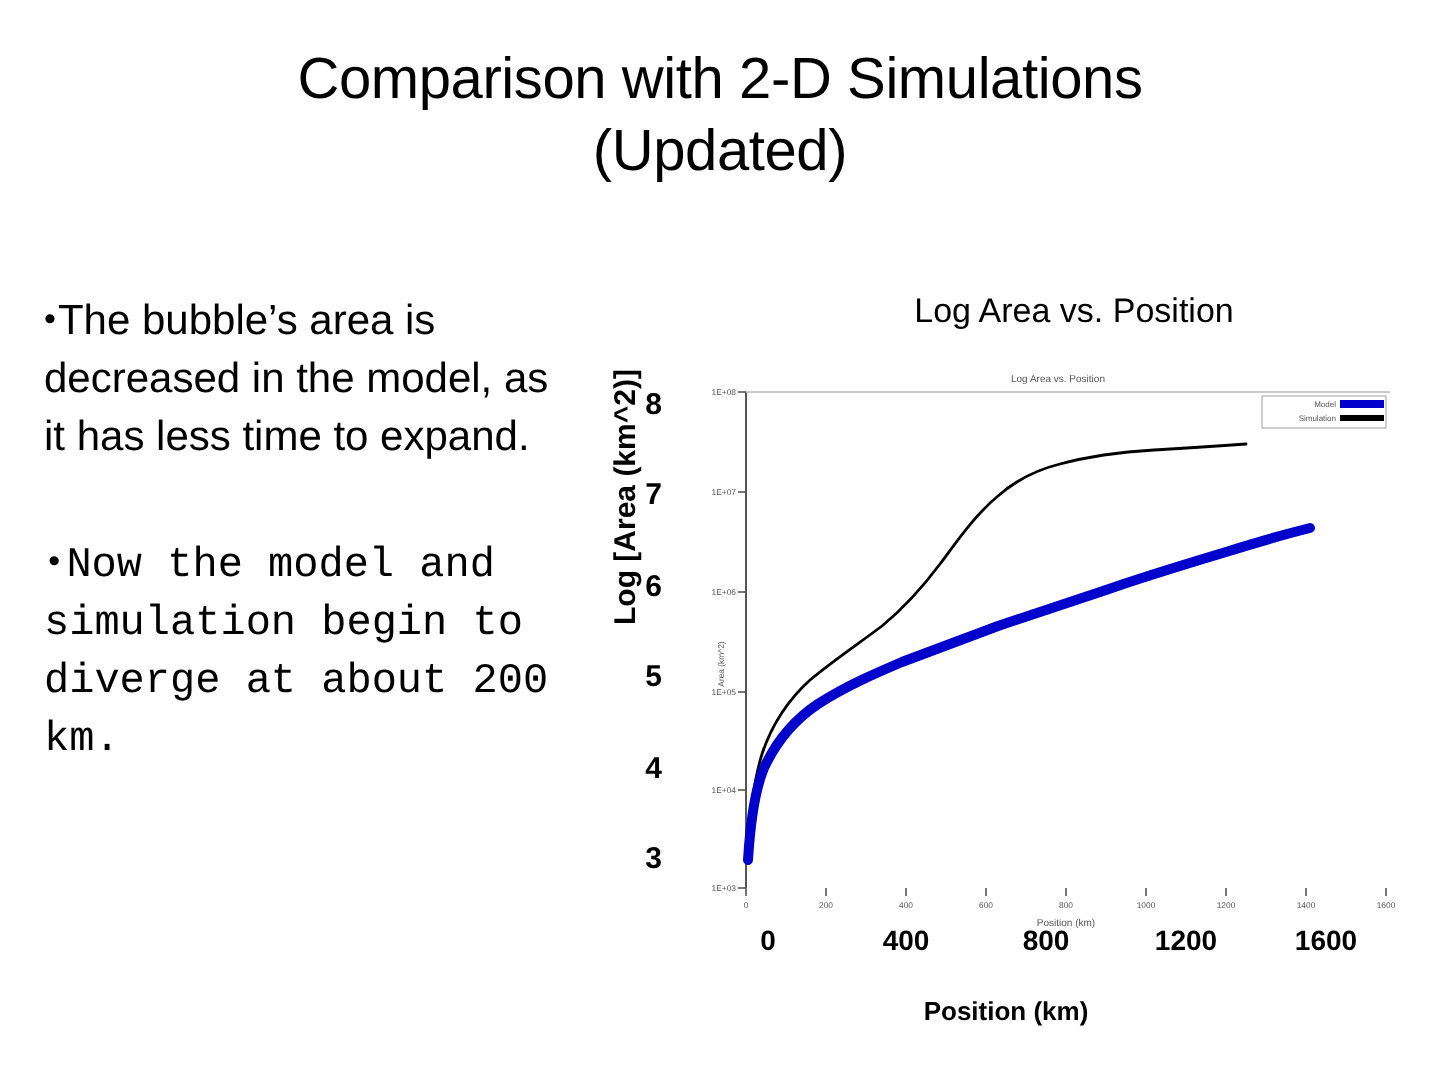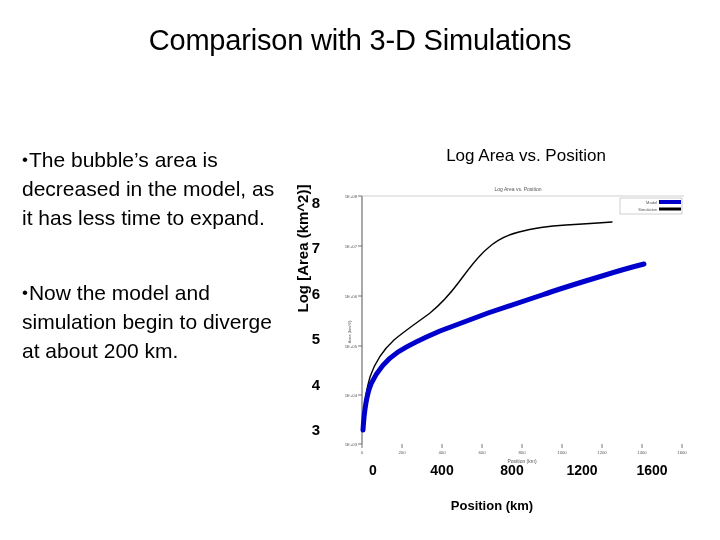--- a/index.html
+++ b/index.html
@@ -37,31 +37,31 @@
     left: 22px;
     top: 145px;
     width: 258px;
     font-size: 21px;
     line-height: 29px;
   }
   .bullet-para {
     margin: 0;
     text-indent: 0;
   }
-  .bullet-para + .bullet-para { margin-top: 46px; }
+  .bullet-para + .bullet-para { margin-top: 35px; font-family: Liberation Mono, monospace; }
   .bullet-dot {
     font-size: 17px;
     vertical-align: 2px;
     margin-right: 1px;
   }
 
   
   #chart-block {
     position: absolute;
-    left: 272px;
+    left: 283px;
     top: 140px;
     width: 420px;
     height: 380px;
   }
   #chart-heading {
     position: absolute;
     left: 104px;
     top: 5px;
     width: 300px;
     text-align: center;
@@ -120,21 +120,22 @@
 
   .mini-text {
     font-family: "Liberation Sans", sans-serif;
     fill: #555555;
   }
 </style>
 </head>
 <body>
 
 <div id="slide-title">
-  <span>Comparison with 3-D Simulations</span>
+  <span>Comparison with 2-D Simulations</span>
+  <span class="line2">(Updated)</span>
 </div>
 
 <div id="bullets">
   <p class="bullet-para">
     <span class="bullet-dot">•</span><span>The bubble’s area is decreased in the model, as it  has less time to expand.</span>
   </p>
   <p class="bullet-para">
     <span class="bullet-dot">•</span><span>Now the model and simulation begin to diverge at about 200 km.</span>
   </p>
 </div>

